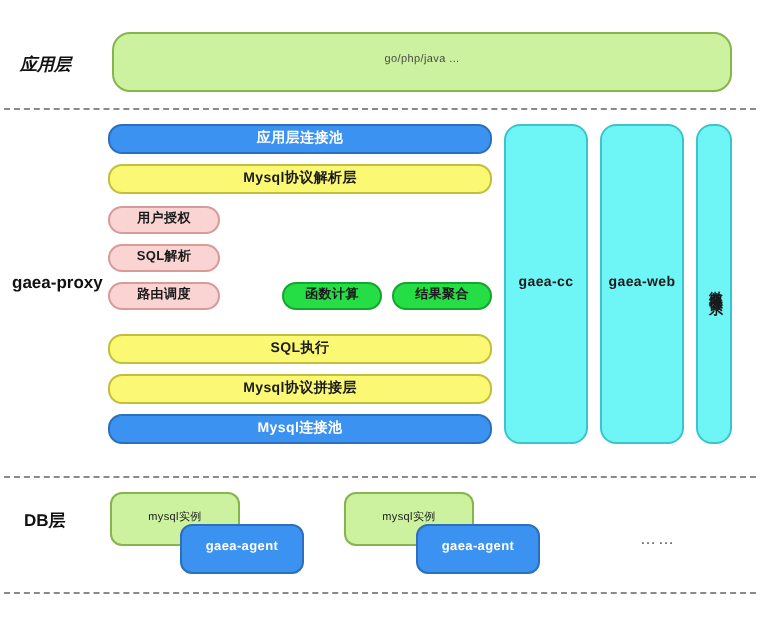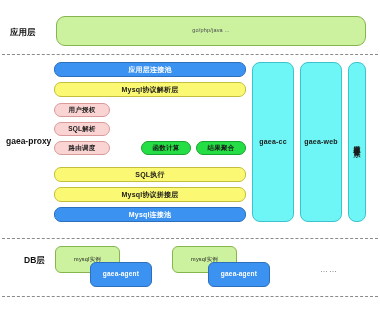--- a/index.html
+++ b/index.html
@@ -127,21 +127,21 @@
     font-size: 8px;
     color: #555555;
     letter-spacing: 1px;
   }
 </style>
 </head>
 <body>
 
 <div id="diagram">
 
-  <div class="layer-label" style="left:10px; top:27px;">应用层</div>
+  <div class="layer-label" style="left:10px; top:27px;font-style:italic;">应用层</div>
 
   <div class="box c-green app-band" style="left:56px; top:16px; width:310px; height:30px;">
     <span>go/php/java ...</span>
   </div>
 
   <div class="divider" style="top:54px;"></div>
 
   <div class="layer-label" style="left:6px; top:136px;">gaea-proxy</div>
 
   <div class="box c-blue stack-bar" style="left:54px; top:62px; width:192px; height:15px;">
@@ -191,21 +191,21 @@
   <div class="box c-cyan column" style="left:300px; top:62px; width:42px; height:160px;">
     <span>gaea-web</span>
   </div>
 
   <div class="box c-cyan column vertical" style="left:348px; top:62px; width:18px; height:160px;">
     <span>微服务体系</span>
   </div>
 
   <div class="divider" style="top:238px;"></div>
 
-  <div class="layer-label" style="left:24px; top:255px;">DB层</div>
+  <div class="layer-label" style="left:12px; top:255px;">DB层</div>
 
   <div class="box c-green db-green" style="left:55px; top:246px; width:65px; height:27px;">
     <span>mysql实例</span>
   </div>
   <div class="box c-blue db-blue" style="left:90px; top:262px; width:62px; height:25px;">
     <span>gaea-agent</span>
   </div>
 
   <div class="box c-green db-green" style="left:172px; top:246px; width:65px; height:27px;">
     <span>mysql实例</span>

